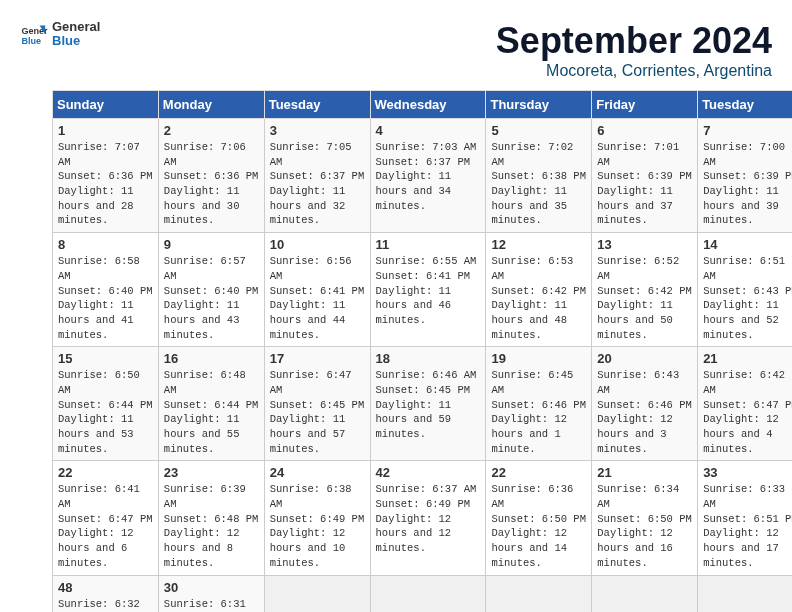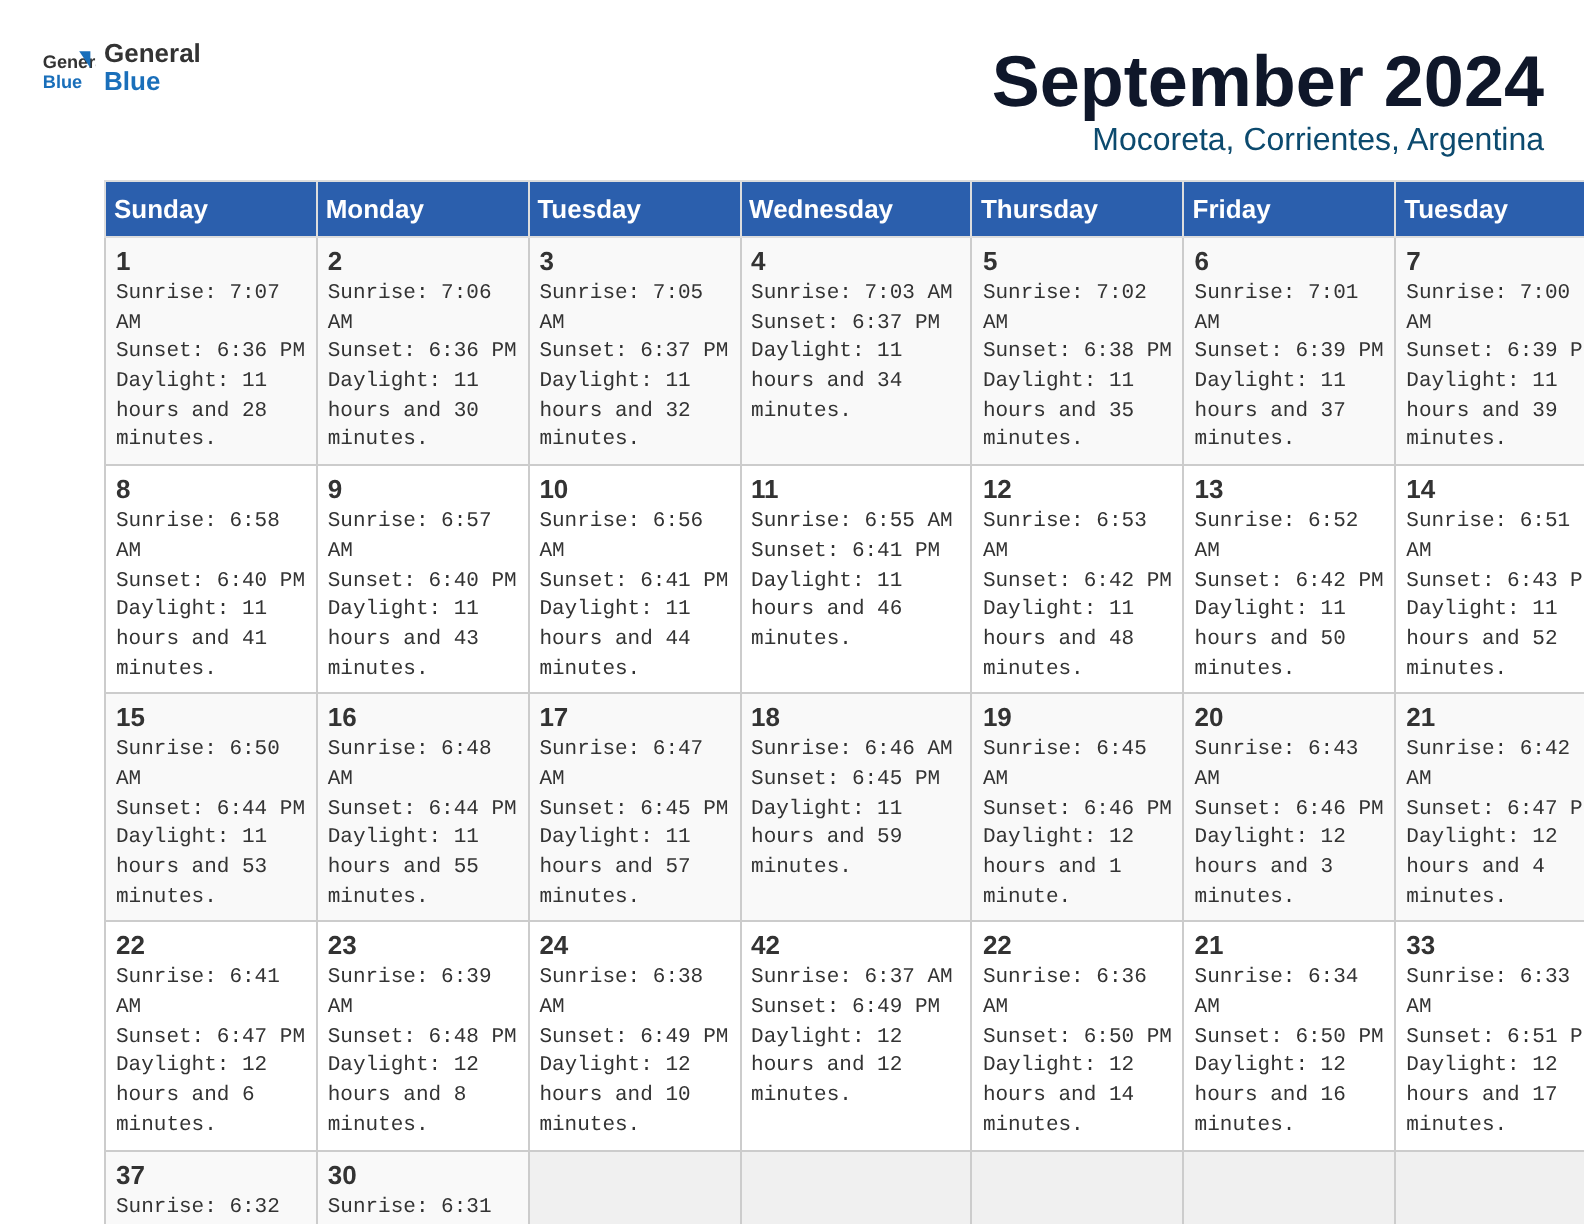--- a/index.html
+++ b/index.html
@@ -229,21 +229,21 @@
           <span class="day-num">21</span>
           <div class="day-info">Sunrise: 6:34 AM<br>Sunset: 6:50 PM<br>Daylight: 12 hours and 16 minutes.</div>
         </td>
         <td>
           <span class="day-num">33</span>
           <div class="day-info">Sunrise: 6:33 AM<br>Sunset: 6:51 PM<br>Daylight: 12 hours and 17 minutes.</div>
         </td>
       </tr>
       <tr>
         <td>
-          <span class="day-num">37</span>
+          <span class="day-num">48</span>
           <div class="day-info">Sunrise: 6:32 AM<br>Sunset: 6:52 PM<br>Daylight: 12 hours and 19 minutes.</div>
         </td>
         <td>
           <span class="day-num">30</span>
           <div class="day-info">Sunrise: 6:31 AM<br>Sunset: 6:52 PM<br>Daylight: 12 hours and 21 minutes.</div>
         </td>
         <td class="empty-cell"></td>
         <td class="empty-cell"></td>
         <td class="empty-cell"></td>
         <td class="empty-cell"></td>

